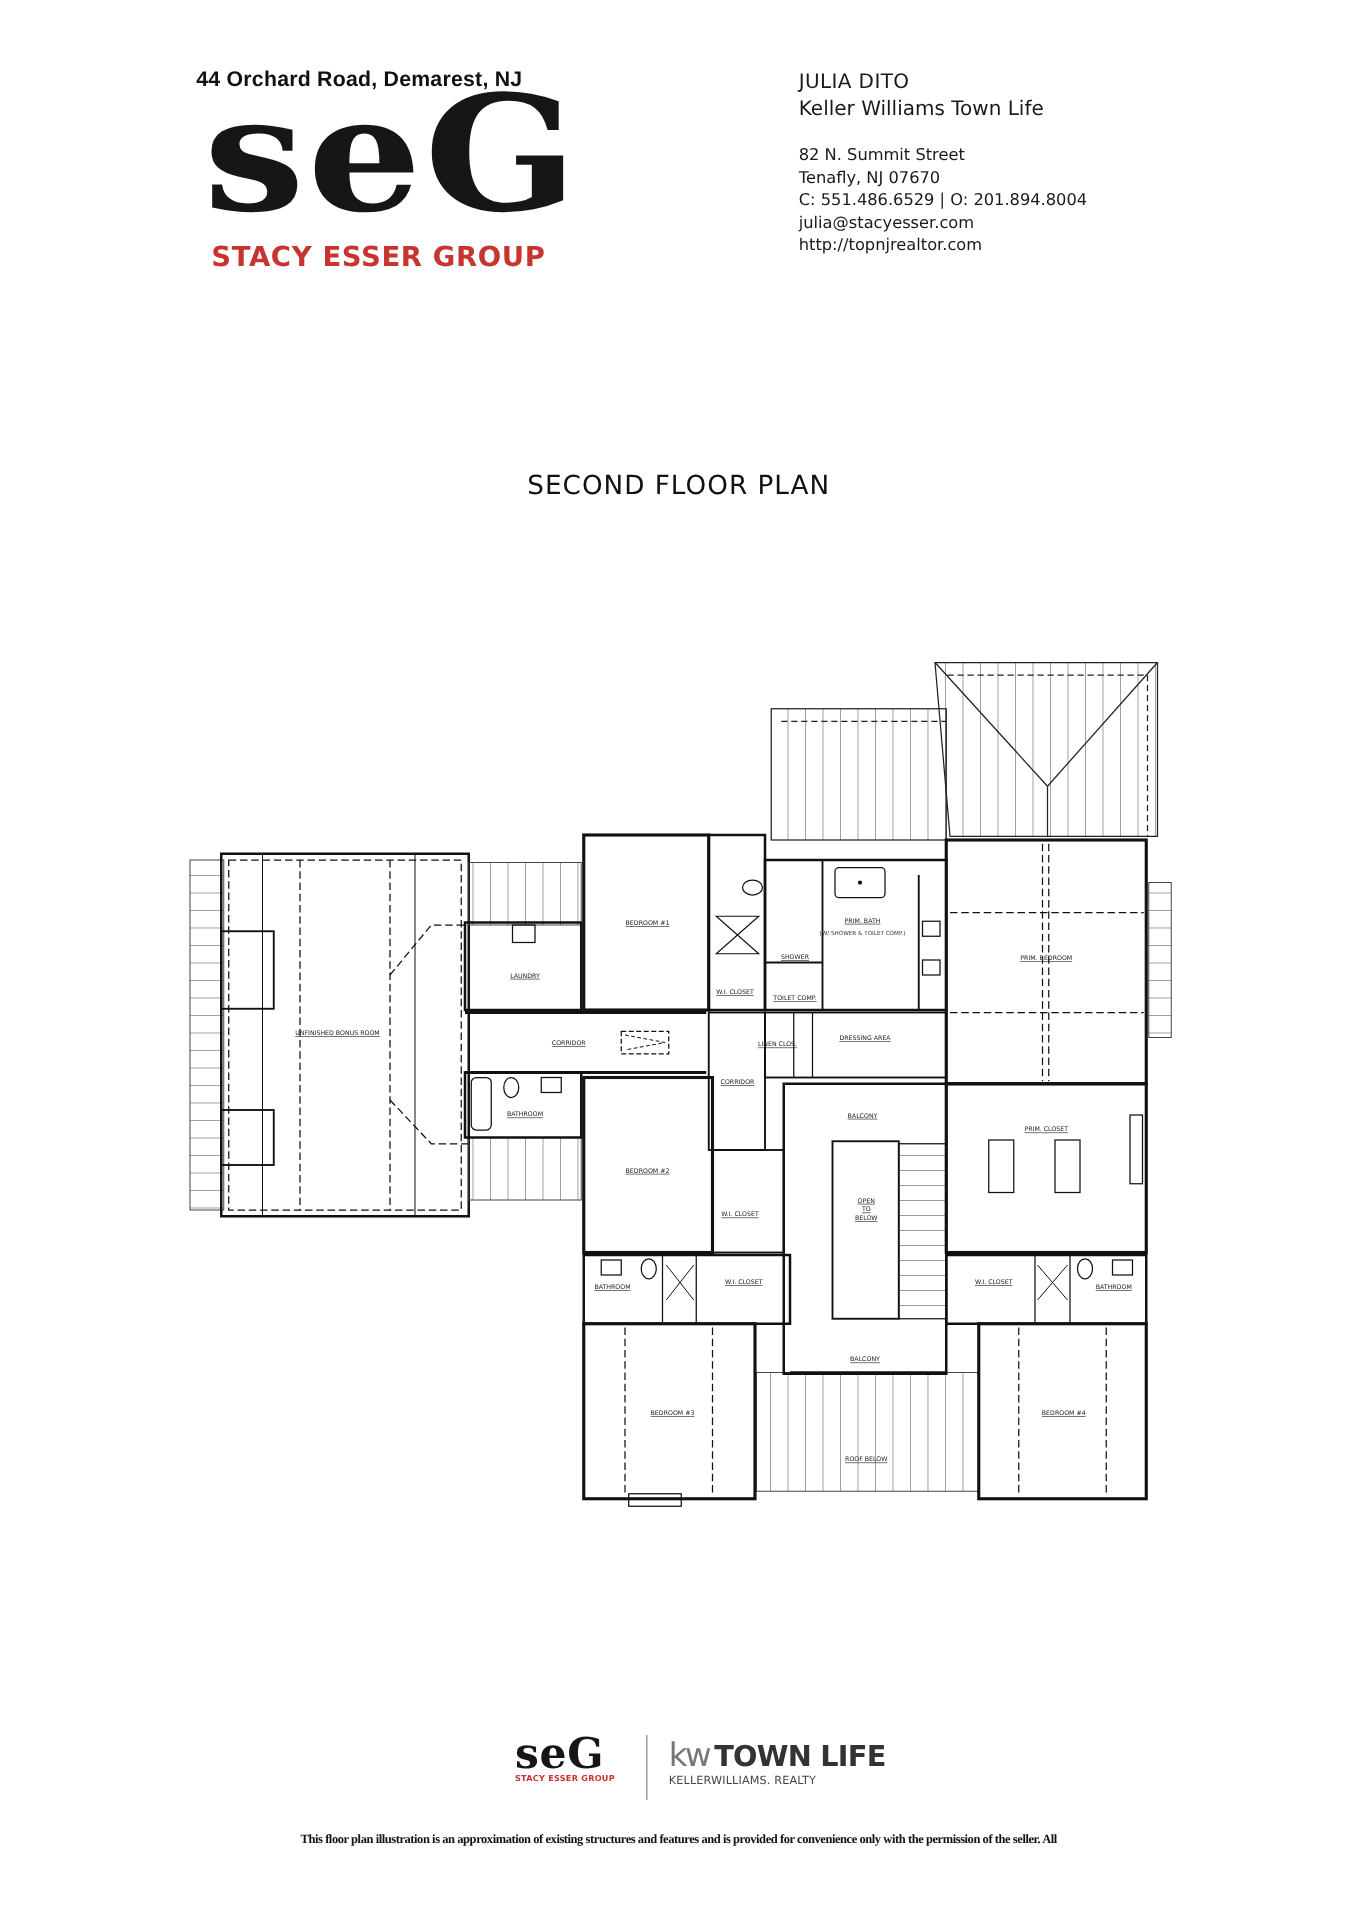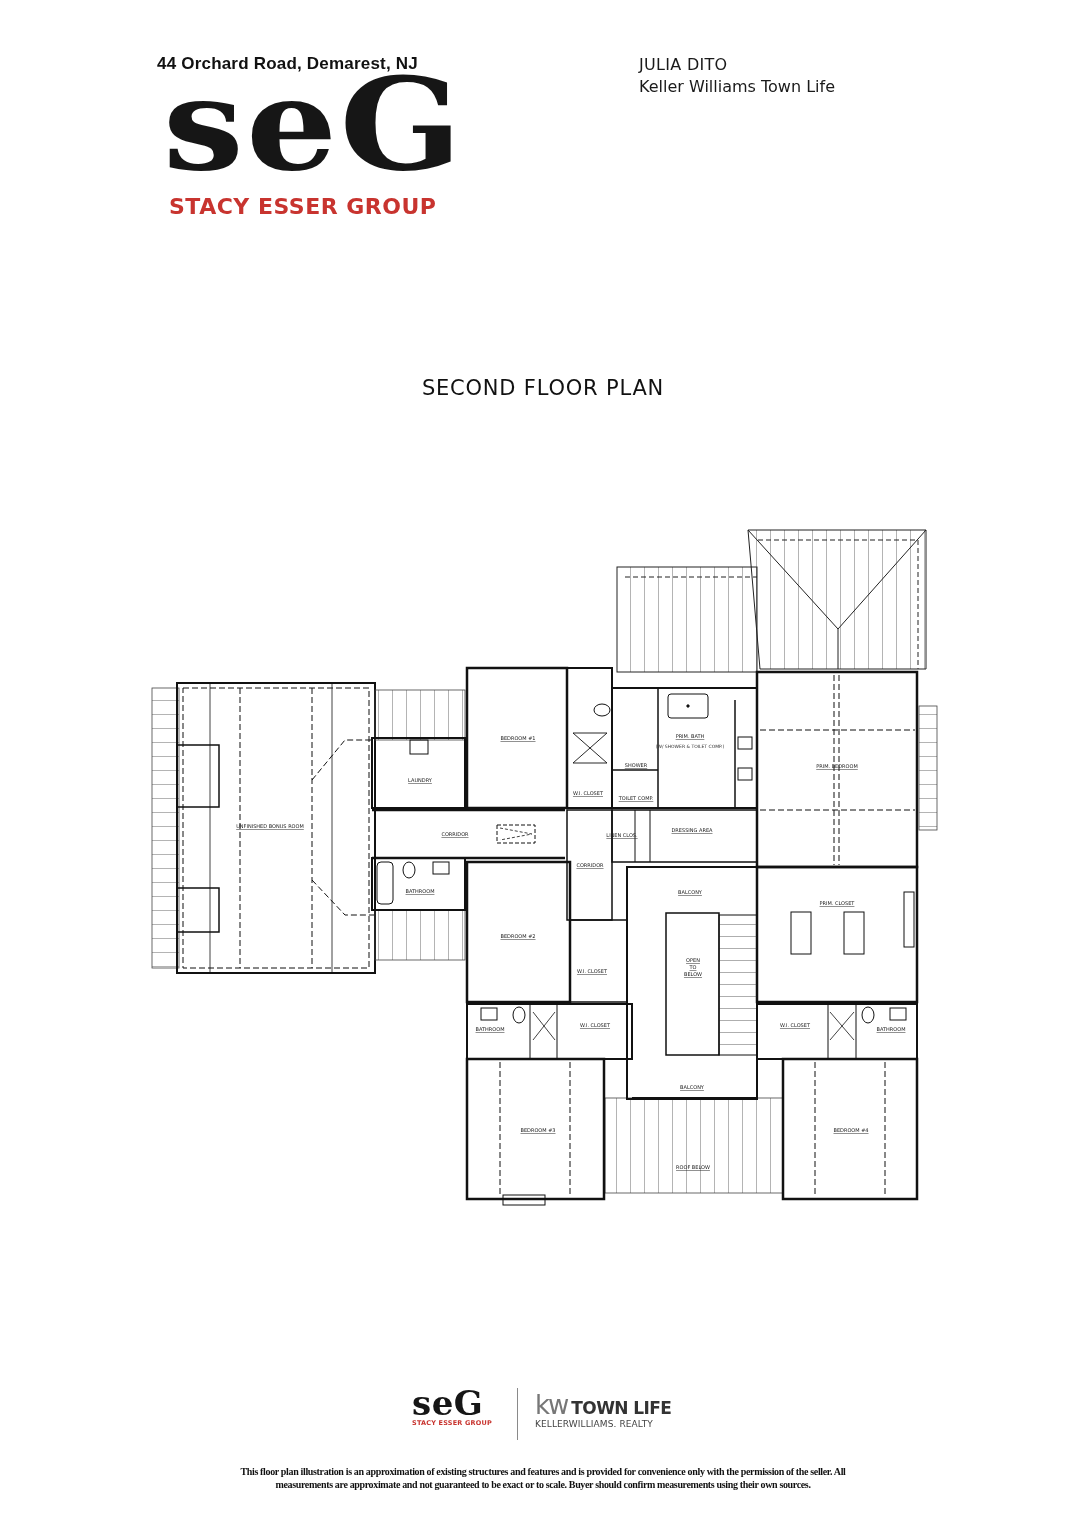--- a/index.html
+++ b/index.html
@@ -18,37 +18,44 @@
   .room-label { font-family:"DejaVu Sans", sans-serif; font-size:5px; fill:#222; text-decoration:underline; }
   .room-dim { font-family:"DejaVu Sans", sans-serif; font-size:4.5px; fill:#333; }
   .footer-logos { position:absolute; left:412px; top:1386px; width:280px; height:60px; }
   .f-seg { position:absolute; left:0; top:0; width:100px; }
   .f-seg .letters { font-family:"DejaVu Serif", serif; font-weight:bold; font-size:34px; line-height:1; color:#161616; letter-spacing:0.5px; }
   .f-seg .sub { font-family:"DejaVu Sans", sans-serif; font-weight:bold; font-size:6.5px; color:#c8342f; letter-spacing:0.2px; white-space:nowrap; margin-top:-1px; }
   .f-divider { position:absolute; left:105px; top:2px; width:1px; height:52px; background:#8a8a8a; }
   .f-kw { position:absolute; left:123px; top:6px; }
   .f-kw .kw-line { display:flex; align-items:baseline; white-space:nowrap; }
   .f-kw .kw { font-family:"DejaVu Sans", sans-serif; font-size:26px; color:#777; letter-spacing:-2px; line-height:1;text-align:right; }
-  .f-kw .tl { font-family:"DejaVu Sans", sans-serif; font-weight:bold; font-size:17px; color:#333; margin-left:4px; letter-spacing:-0.6px; }
+  .f-kw .tl { font-family:"DejaVu Sans", sans-serif; font-weight:bold; font-size:23px; color:#333; margin-left:4px; letter-spacing:-0.6px; }
   .f-kw .kwr { font-family:"DejaVu Sans", sans-serif; font-size:9px; color:#444; letter-spacing:0.1px; margin-top:1px; white-space:nowrap; }
   .disclaimer { position:absolute; left:120px; width:846px; top:1466px; text-align:center; font-family:Liberation Serif, serif; font-size:10px; font-weight:bold; line-height:12.5px; color:#111; letter-spacing:-0.35px; }
 </style>
 </head>
 <body>
 
 <div class="address">44 Orchard Road, Demarest, NJ</div>
 
 <div class="logo">
   <div class="logo-letters">seG</div>
   <div class="logo-sub">STACY ESSER GROUP</div>
 </div>
 
 <div class="agent">
   <div class="name">JULIA DITO</div>
   <div class="brokerage">Keller Williams Town Life</div>
+  <div class="contact">
+    <div>82 N. Summit Street</div>
+    <div>Tenafly, NJ 07670</div>
+    <div>C: 551.486.6529 | O: 201.894.8004</div>
+    <div>julia@stacyesser.com</div>
+    <div>http://topnjrealtor.com</div>
+  </div>
 </div>
 
 <div class="title">SECOND FLOOR PLAN</div>
 
 <div class="plan">
 <svg viewBox="140 520 810 700" xmlns="http://www.w3.org/2000/svg">
   <defs>
     <pattern id="roofV" width="14" height="10" patternUnits="userSpaceOnUse">
       <line x1="0" y1="0" x2="0" y2="10" stroke="#444" stroke-width="0.8"></line>
     </pattern>
@@ -239,14 +246,13 @@
     <div class="kw-line">
       <span class="kw">kw</span>
       <span class="tl">TOWN LIFE</span>
     </div>
     <div class="kwr">KELLERWILLIAMS. REALTY</div>
   </div>
 </div>
 
 <div class="disclaimer">
   <div>This floor plan illustration is an approximation of existing structures and features and is provided for convenience only with the permission of the seller. All</div>
-  <div>measurements are approximate and not guaranteed to be exact or to scale. Buyer should confirm measurements using their own sources.</div>
 </div>
 
 </body></html>

